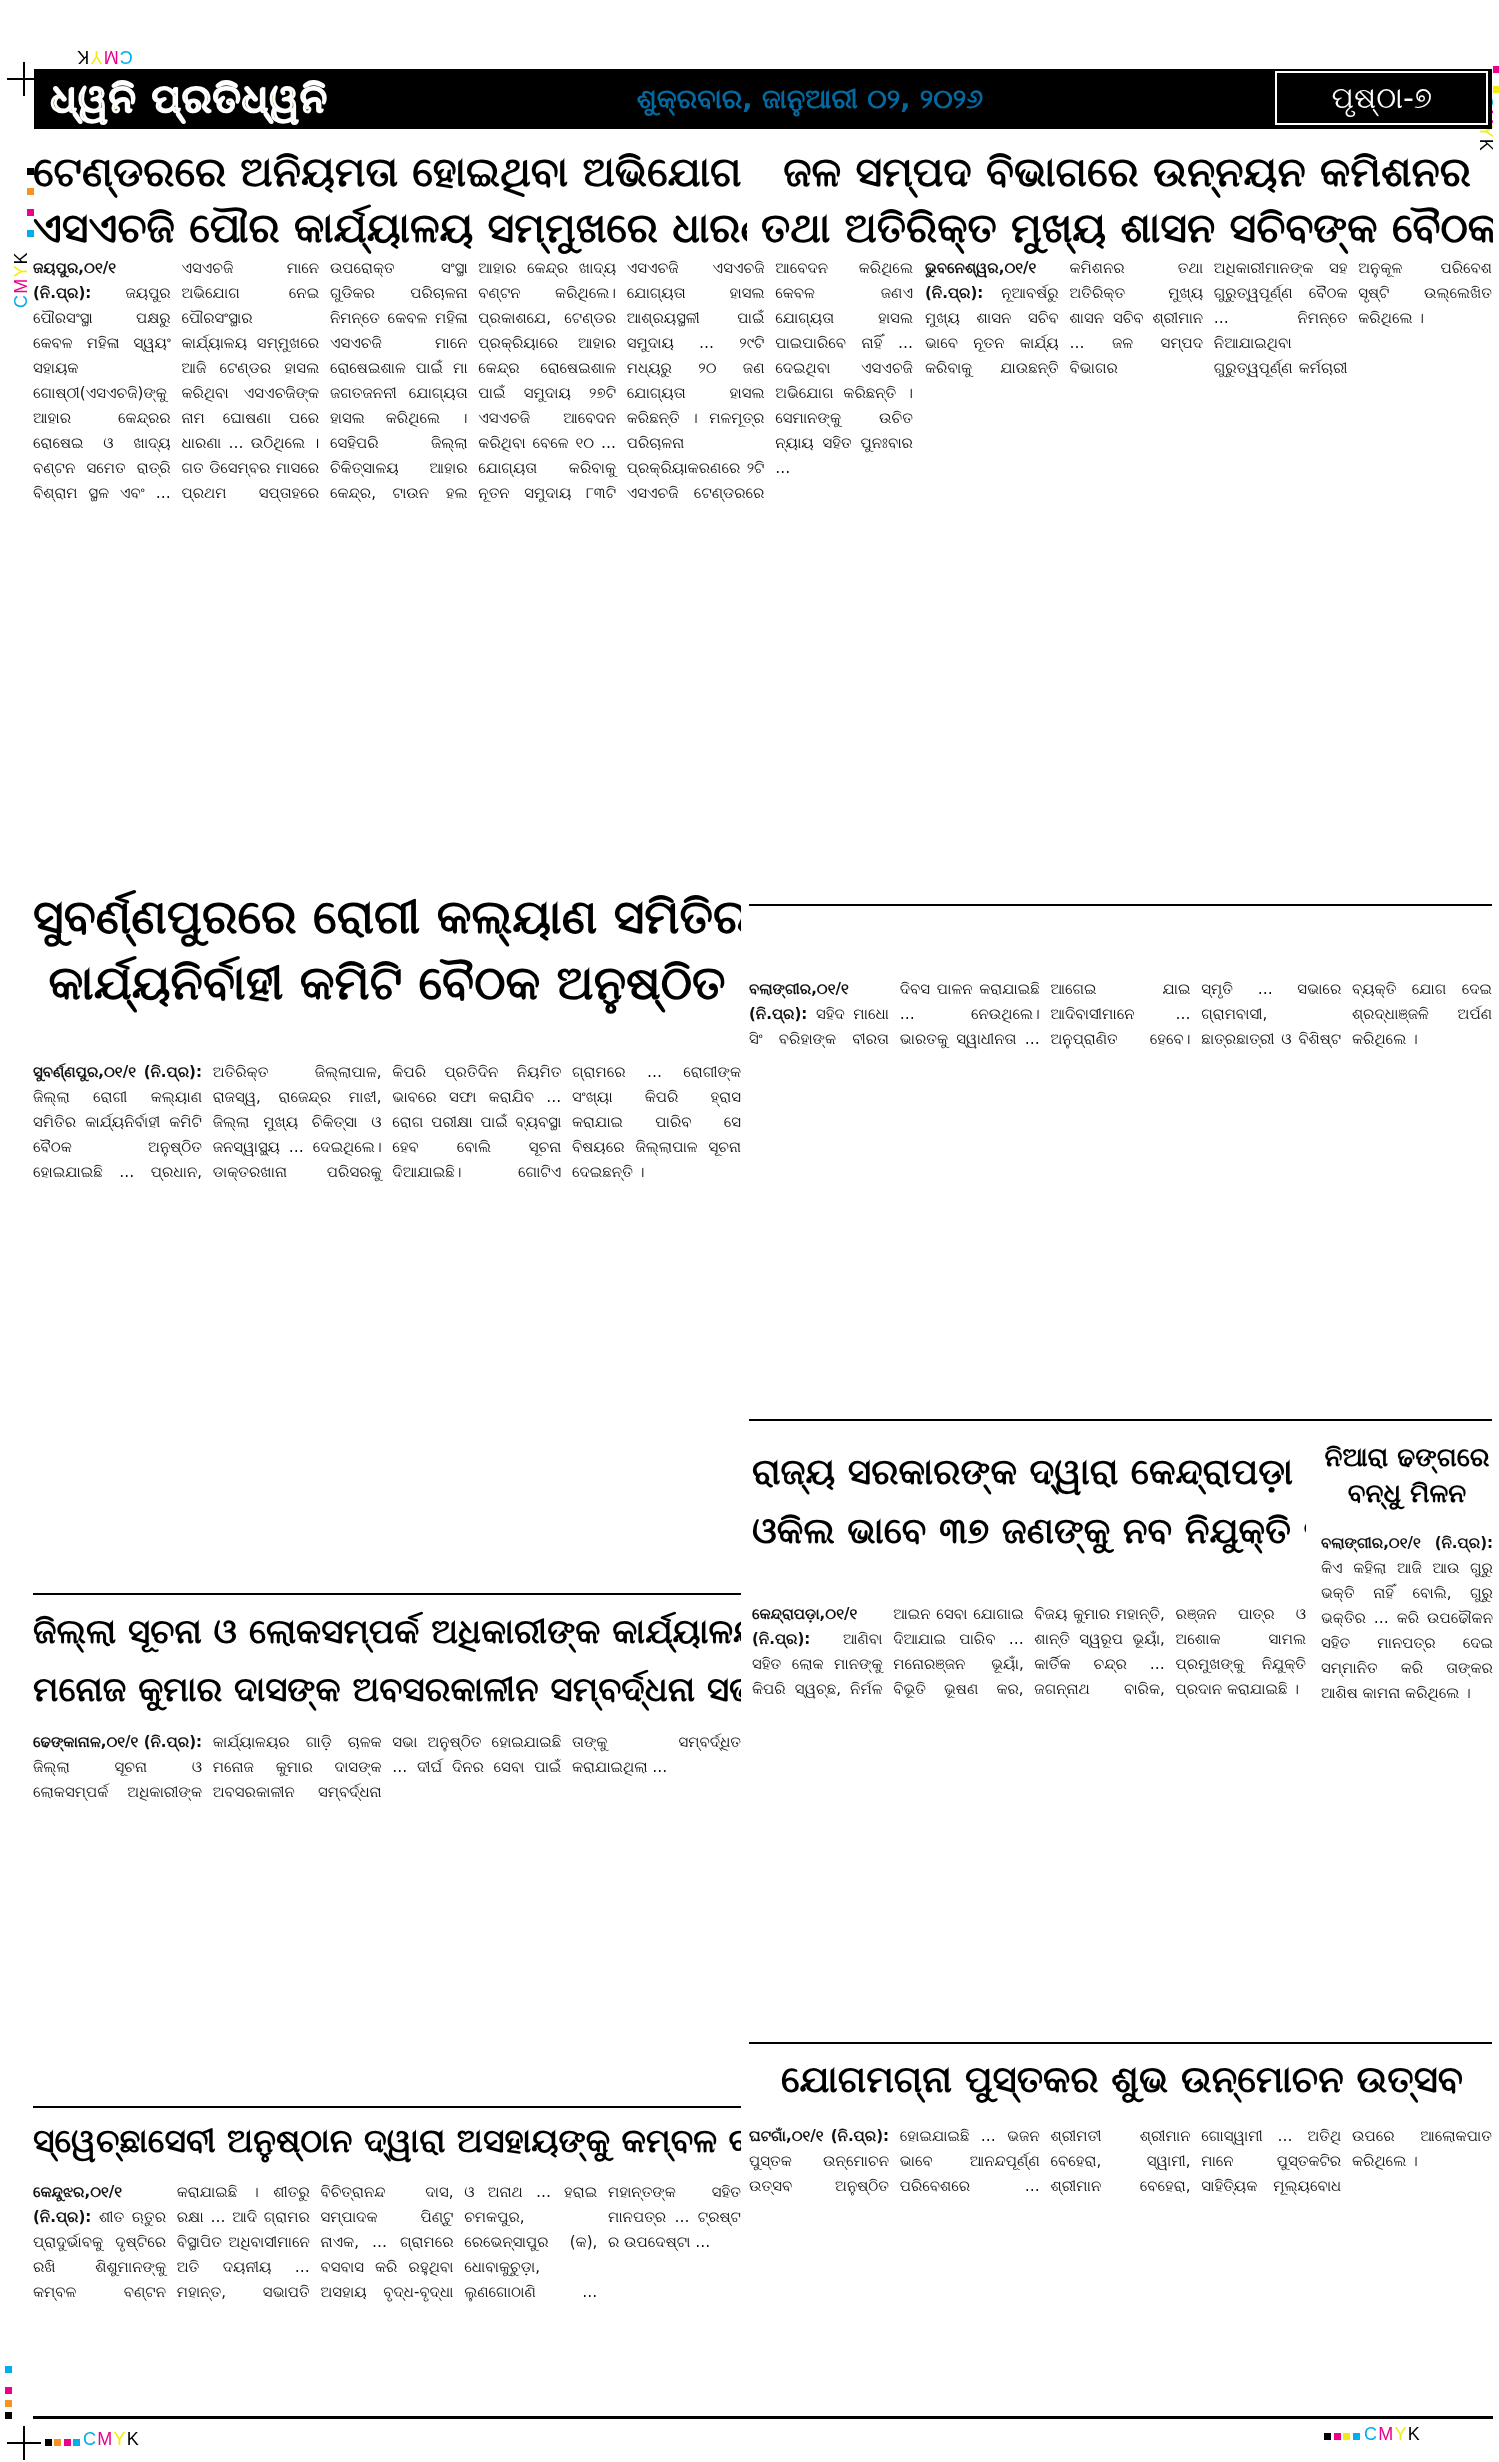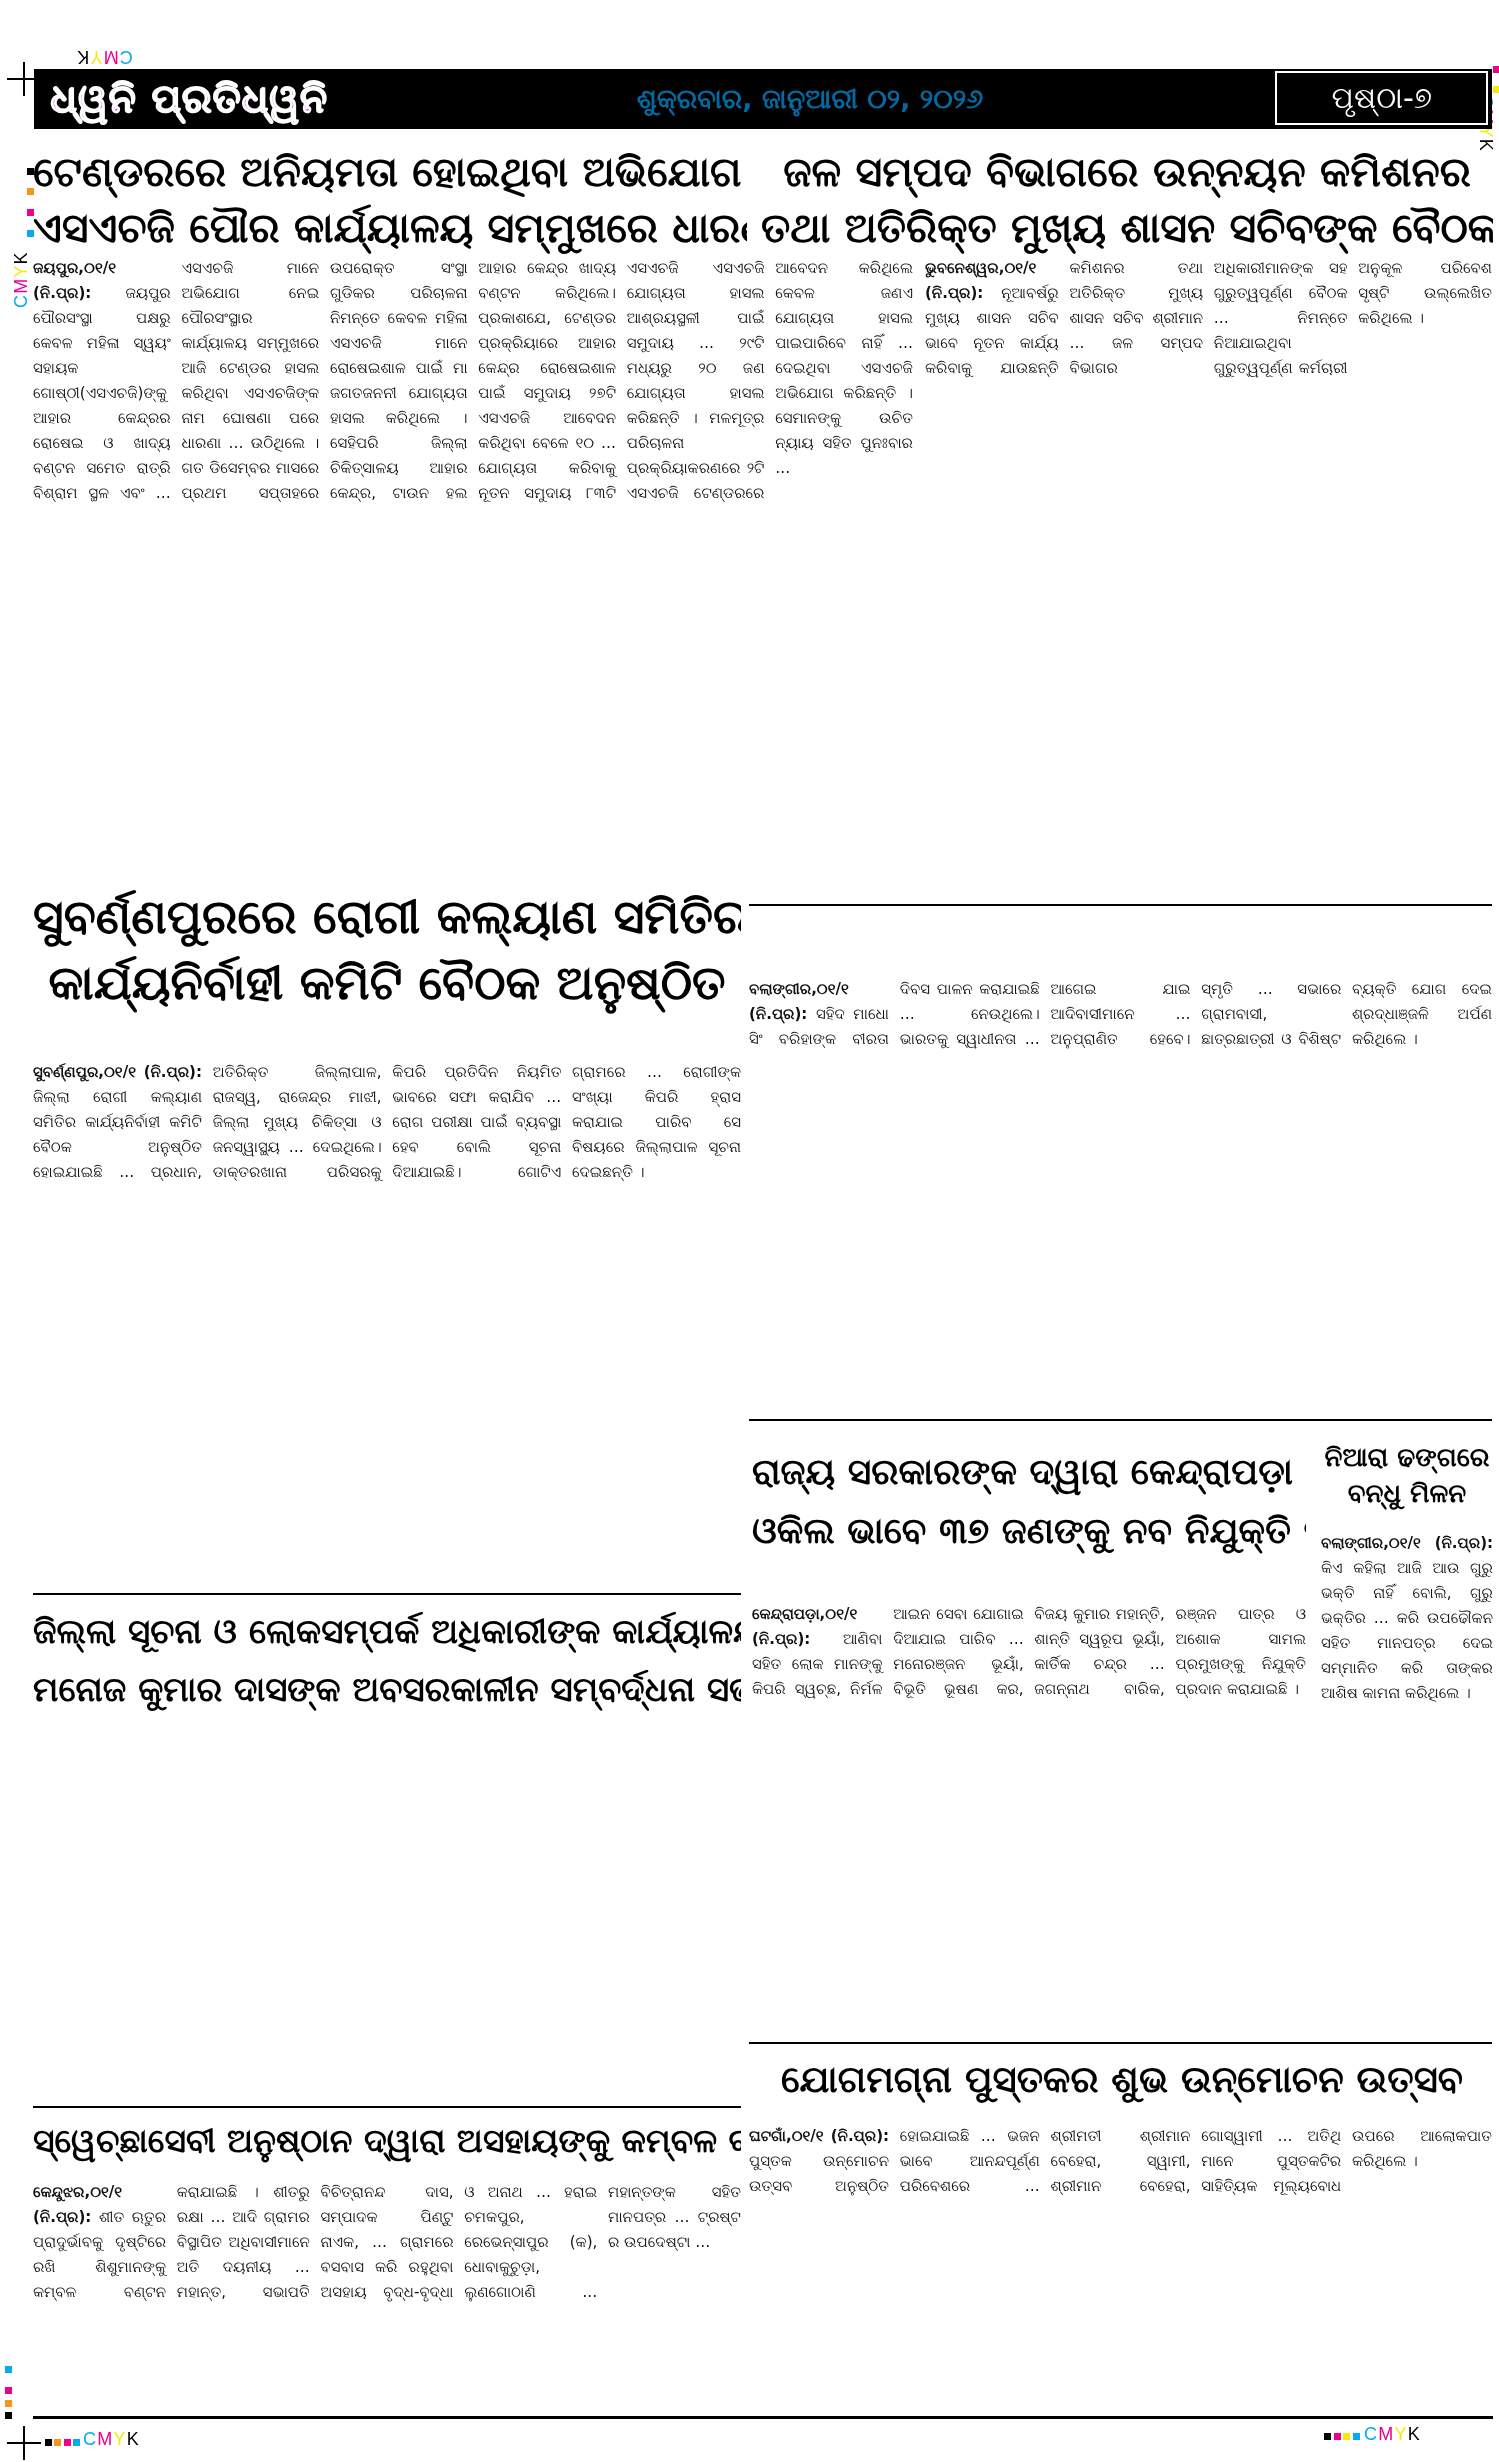--- a/index.html
+++ b/index.html
@@ -1,20 +1,20 @@
 <!DOCTYPE html>
 <html style="font-size:9.5px"><head>
 <meta charset="utf-8">
 <style>
   html,body{margin:0;padding:0;background:#ffffff;}
   .page{position:relative;width:1500px;height:2462px;background:#fff;overflow:hidden;
         font-family:"DejaVu Sans", sans-serif;color:#111;}
   
   .masthead{position:absolute;left:34px;top:69px;width:1458px;height:60px;background:#000;}
-  .logo{position:absolute;left:16.6px;top:1.2px;font-size:39px;font-weight:700;color:#d946ef;
+  .logo{position:absolute;left:16.6px;top:1.2px;font-size:39px;font-weight:700;color:#4d7c0f;
         -webkit-text-stroke:1.5px #fff;text-stroke:1.5px #fff;letter-spacing:1.2px;line-height:57px;white-space:nowrap;}
   .mdate{position:absolute;left:50%;top:0;transform:translateX(-50%);color:#0369a1;font-size:27px;
          font-weight:700;line-height:60px;white-space:nowrap;margin-left:47px;}
   .pagebox{position:absolute;right:3.6px;top:2.4px;width:209px;height:50px;background:#000;
            border:2.4px solid #fff;text-align:center;}
   .pagebox span{color:#fff;font-size:30px;font-weight:400;line-height:50px;}
   
   .hl{position:absolute;margin:0;font-weight:700;color:#000;text-align:center;overflow:hidden;}
   .hl div{white-space:nowrap;}
   
@@ -121,20 +121,23 @@
   </h3>
   <div class="abody cols1" style="left:1321px;top:1531px;width:172px;height:506px;">
     <p><strong class="dl">ବଲାଙ୍ଗୀର,୦୧/୧ (ନି.ପ୍ର):</strong> <span>କିଏ କହିଲା ଆଜି ଆଉ ଗୁରୁ ଭକ୍ତି ନାହିଁ ବୋଲି, ଗୁରୁ ଭକ୍ତିର … କରି ଉପଢୌକନ ସହିତ ମାନପତ୍ର ଦେଇ ସମ୍ମାନିତ କରି ତାଙ୍କର ଆଶିଷ କାମନା କରିଥିଲେ ।</span></p>
   </div>
 
   <div class="hrule" style="left:33px;top:1593px;width:708px;height:1.8px;"></div>
   <h2 class="hl" style="left:33px;top:1602px;width:708px;height:118px;font-size:34px;line-height:58px;">
     <div>ଜିଲ୍ଲା ସୂଚନା ଓ ଲୋକସମ୍ପର୍କ ଅଧିକାରୀଙ୍କ କାର୍ଯ୍ୟାଳୟର ଗାଡ଼ି ଚାଳକ</div>
     <div>ମନୋଜ କୁମାର ଦାସଙ୍କ ଅବସରକାଳୀନ ସମ୍ବର୍ଦ୍ଧନା ସଭା ଅନୁଷ୍ଠିତ</div>
   </h2>
+  <div class="abody cols4" style="left:33px;top:1730px;width:708px;height:372px;">
+    <p><strong class="dl">ଢେଙ୍କାନାଳ,୦୧/୧ (ନି.ପ୍ର):</strong> <span>ଜିଲ୍ଲା ସୂଚନା ଓ ଲୋକସମ୍ପର୍କ ଅଧିକାରୀଙ୍କ କାର୍ଯ୍ୟାଳୟର ଗାଡ଼ି ଚାଳକ ମନୋଜ କୁମାର ଦାସଙ୍କ ଅବସରକାଳୀନ ସମ୍ବର୍ଦ୍ଧନା ସଭା ଅନୁଷ୍ଠିତ ହୋଇଯାଇଛି … ଦୀର୍ଘ ଦିନର ସେବା ପାଇଁ ତାଙ୍କୁ ସମ୍ବର୍ଦ୍ଧିତ କରାଯାଇଥିଲା …</span></p>
+  </div>
 
   <div class="hrule" style="left:749px;top:2042px;width:743px;height:1.8px;"></div>
   <h2 class="hl" style="left:752px;top:2054px;width:740px;height:53px;font-size:37px;line-height:51px;">
     <div>ଯୋଗମଗ୍ନା ପୁସ୍ତକର ଶୁଭ ଉନ୍ମୋଚନ ଉତ୍ସବ</div>
   </h2>
   <div class="abody cols5" style="left:749px;top:2124px;width:743px;height:288px;">
     <p><strong class="dl">ଘଟଗାଁ,୦୧/୧ (ନି.ପ୍ର):</strong> <span>ପୁସ୍ତକ ଉନ୍ମୋଚନ ଉତ୍ସବ ଅନୁଷ୍ଠିତ ହୋଇଯାଇଛି … ଭଜନ ଭାବେ ଆନନ୍ଦପୂର୍ଣ୍ଣ ପରିବେଶରେ … ଶ୍ରୀମତୀ ଶ୍ରୀମାନ ବେହେରା, ସ୍ୱାମୀ, ଶ୍ରୀମାନ ବେହେରା, ଗୋସ୍ୱାମୀ … ଅତିଥି ମାନେ ପୁସ୍ତକଟିର ସାହିତ୍ୟିକ ମୂଲ୍ୟବୋଧ ଉପରେ ଆଲୋକପାତ କରିଥିଲେ ।</span></p>
   </div>
 
   <div class="hrule" style="left:33px;top:2106px;width:708px;height:1.8px;"></div>

